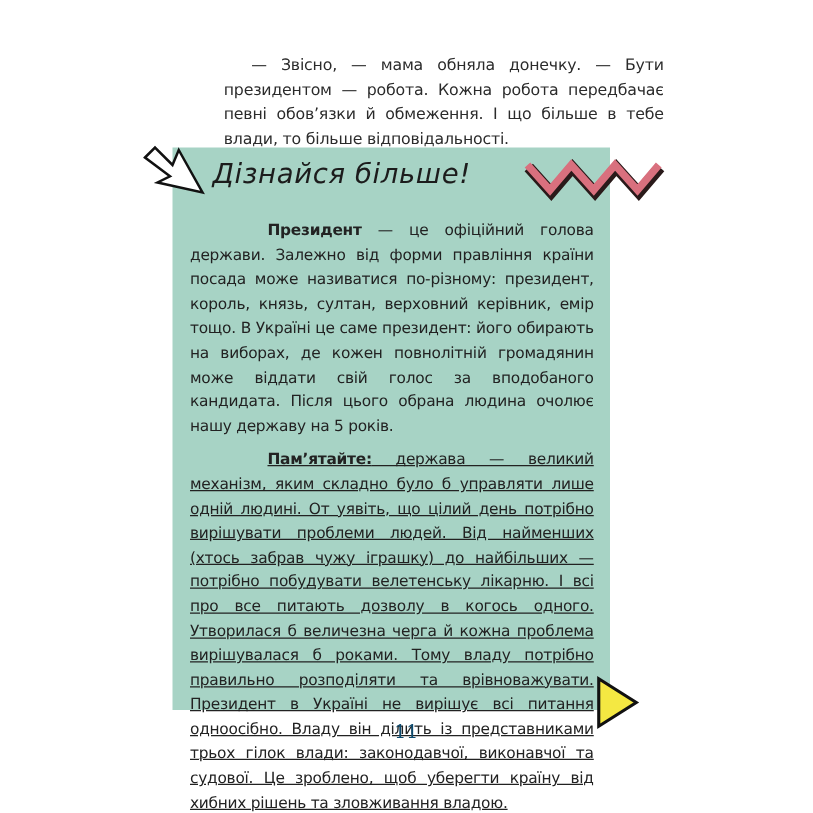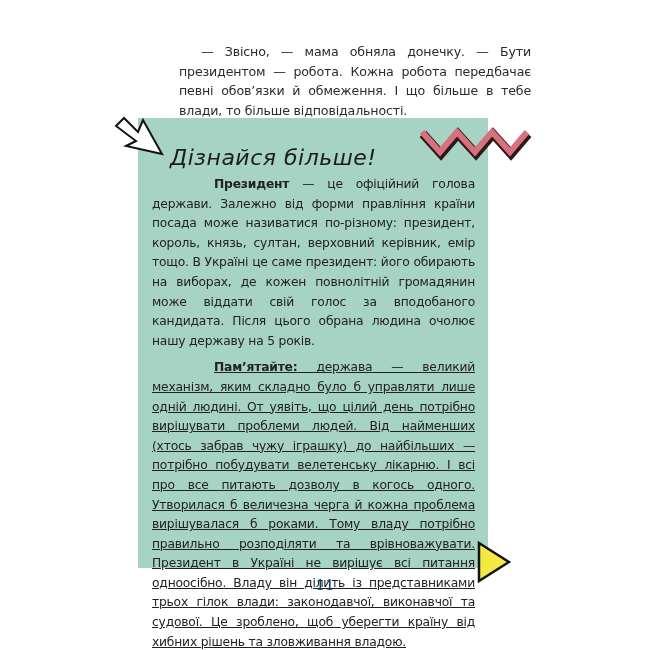--- a/index.html
+++ b/index.html
@@ -14,21 +14,21 @@
     font-size: 12.6px; line-height: 19.5px; color: #2b2b2b;
     text-align: justify; letter-spacing: -0.15px; margin-left: 41px;
   }
   .intro p { margin: 0; text-indent: 22px; }
 
   .box {
     position: absolute; left: 138px; top: 118px; width: 350px; height: 450px;
     background: #a7d3c5;
   }
   .box-title {
-    position: absolute; left: 170px; top: 145px;
+    position: absolute; left: 170px; top: 127px;
     font-family: "DejaVu Sans", sans-serif;
     font-size: 22px; color: #1c1c1c; letter-spacing: 0.5px;
     font-style: italic; font-weight: normal;
   }
   .box-body {
     position: absolute; left: 152px; top: 175px; width: 323px;
     font-size: 12.3px; line-height: 19.6px; color: #222;
     text-align: justify; letter-spacing: -0.2px;
   }
   .box-body p { margin: 0; text-indent: 22px; }

